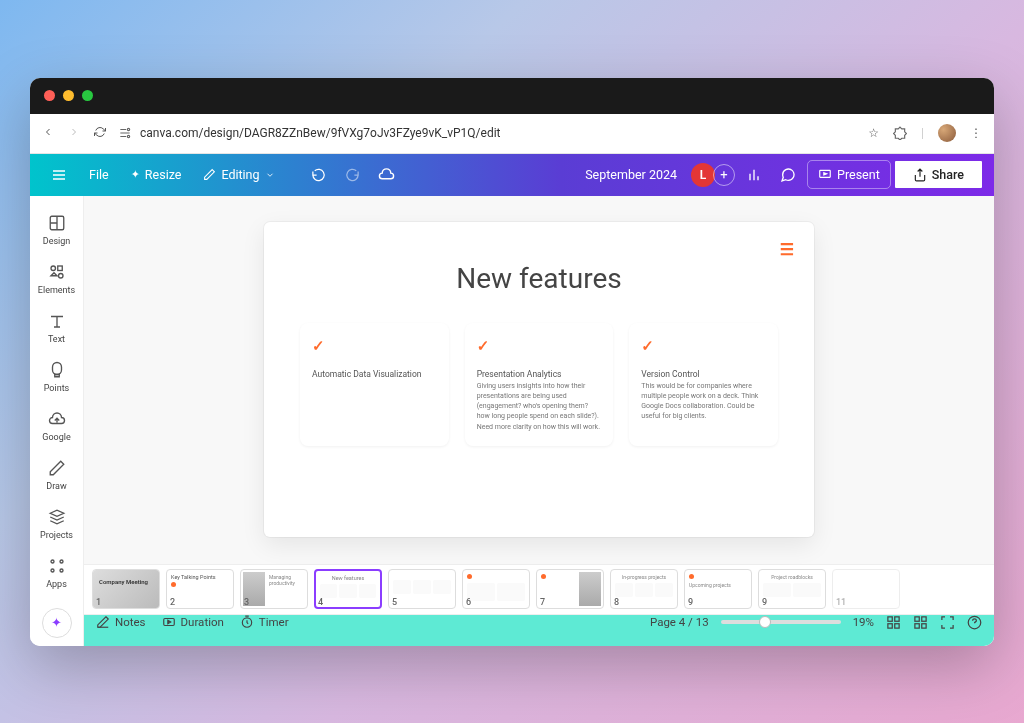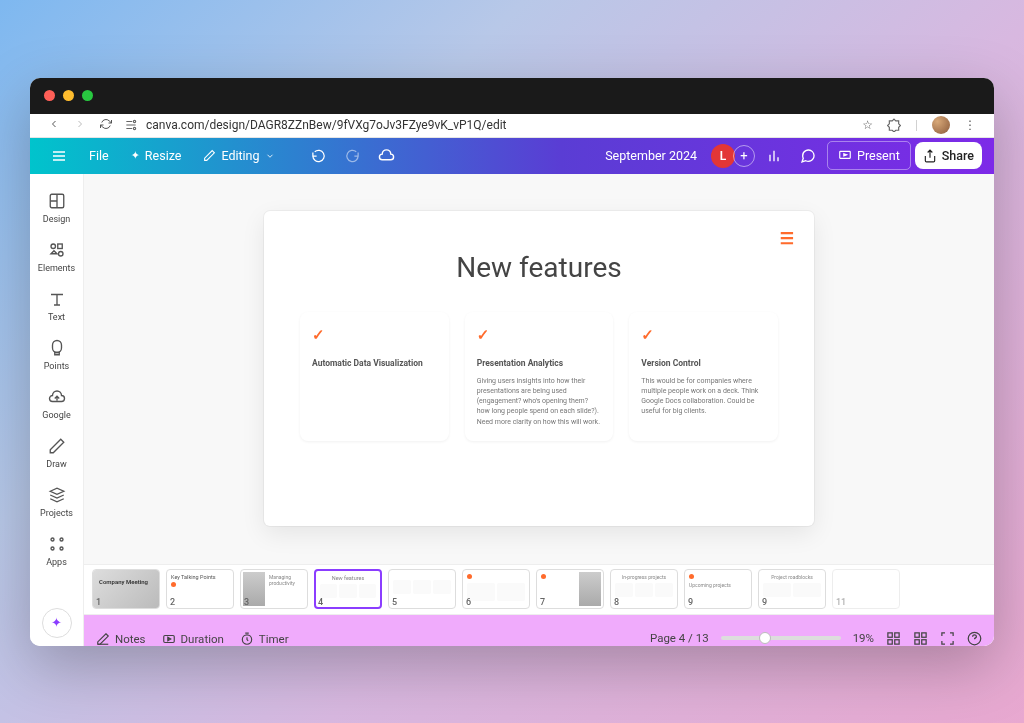--- a/index.html
+++ b/index.html
@@ -18,63 +18,63 @@
 }
 .titlebar {
   height: 36px; background: #1a1a1a;
   display: flex; align-items: center; padding: 0 14px; gap: 8px;
 }
 .dot { width: 11px; height: 11px; border-radius: 50%; }
 .dot.red { background: #ff5f57; }
 .dot.yel { background: #febc2e; }
 .dot.grn { background: #28c840; }
 .urlbar {
-  height: 24px; background: #fff; border-bottom: 1px solid #e5e5e5;
-  display: flex; align-items: center; padding: 0 18px; gap: 12px; font-size: 12px; color: #555;
+  height: 40px; background: #fff; border-bottom: 1px solid #e5e5e5;
+  display: flex; align-items: center; padding: 0 12px; gap: 12px; font-size: 12px; color: #555;
 }
 .urlbar .nav-icons { display: flex; gap: 14px; }
 .arrow { width: 12px; height: 12px; display: inline-block; }
 .url-text { flex: 1; display: flex; align-items: center; gap: 8px; color: #333; }
 .url-right { display: flex; align-items: center; gap: 14px; }
 .avatar-sm { width: 18px; height: 18px; border-radius: 50%; background: radial-gradient(circle at 30% 30%, #d8a878, #8a5a3a); }
 .toolbar {
-  height: 36px;
+  height: 42px;
   background: linear-gradient(90deg, #00c4cc 0%, #5a3dd4 55%, #7d2ae8 100%);
   display: flex; align-items: center; padding: 0 12px; gap: 4px; color: #fff; font-size: 12.5px;
 }
 .tb-btn { display: flex; align-items: center; gap: 5px; padding: 5px 9px; border-radius: 4px; cursor: pointer; }
 .spacer { flex: 1; }
 .avatar-l { width: 24px; height: 24px; border-radius: 50%; background: #e33636; color: #fff; display: flex; align-items: center; justify-content: center; font-size: 12px; font-weight: 600; }
 .icon-btn { width: 30px; height: 30px; display: flex; align-items: center; justify-content: center; border-radius: 4px; cursor: pointer; }
 .present-btn { display: flex; align-items: center; gap: 5px; padding: 6px 10px; border: 1px solid rgba(255,255,255,0.4); border-radius: 5px; cursor: pointer; }
-.share-btn { background: #fff; color: #222; display: flex; align-items: center; gap: 5px; padding: 6px 8px; border-radius: 8px; font-weight: 500; cursor: pointer; }
+.share-btn { background: #fff; color: #222; display: flex; align-items: center; gap: 5px; padding: 6px 18px; border-radius: 1px; font-weight: 500; cursor: pointer; }
 .main { flex: 1; display: flex; overflow: hidden; }
 .sidebar { width: 54px; background: #fff; border-right: 1px solid #eee; display: flex; flex-direction: column; align-items: center; padding-top: 10px; gap: 2px; }
 .sb-item { display: flex; flex-direction: column; align-items: center; gap: 3px; padding: 7px 0; width: 100%; cursor: pointer; font-size: 9px; color: #444; }
 .sb-icon { width: 20px; height: 20px; display: flex; align-items: center; justify-content: center; }
 .sparkle-btn { margin-top: auto; margin-bottom: 8px; width: 30px; height: 30px; border-radius: 50%; border: 1px solid #ddd; display: flex; align-items: center; justify-content: center; cursor: pointer; }
 .canvas { flex: 1; background: #f8f8f8; display: flex; flex-direction: column; overflow: hidden; }
 .canvas-area { flex: 1; display: flex; align-items: center; justify-content: center; }
 .slide { width: 550px; height: 315px; background: #fff; border-radius: 6px; box-shadow: 0 0 0 1px rgba(0,0,0,0.04), 0 8px 24px rgba(0,0,0,0.08); position: relative; padding: 32px 36px; }
 .slide-menu { position: absolute; top: 18px; right: 20px; color: #ff6b2c; font-size: 16px; font-weight: bold; }
 .slide-title { font-size: 28px; color: #444; font-weight: 400; text-align: center; margin-top: 8px; margin-bottom: 28px; }
 .cards { display: flex; gap: 16px; justify-content: center; }
 .card { flex: 1; background: #fff; border-radius: 8px; padding: 14px 12px; box-shadow: 0 1px 3px rgba(0,0,0,0.06); }
 .check { color: #ff6b2c; font-size: 15px; font-weight: bold; margin-bottom: 14px; }
-.card-title { font-size: 8.5px; color: #555; font-weight: 700; margin-bottom: 8px; }
+.card-title { font-size: 8.5px; color: #555; font-weight: 400; margin-bottom: 2px; }
 .card-body { font-size: 7px; color: #777; line-height: 1.45; }
 .thumbs { height: 50px; background: #fff; border-top: 1px solid #eee; display: flex; align-items: center; padding: 0 8px; gap: 6px; overflow: hidden; }
 .thumb { position: relative; height: 40px; cursor: pointer; }
 .thumb-box { width: 68px; height: 40px; background: #fff; border: 1px solid #ddd; border-radius: 4px; padding: 4px; font-size: 5px; color: #888; overflow: hidden; position: relative; }
 .thumb.active .thumb-box { border: 2px solid #8b3dff; }
 .thumb-num { position: absolute; bottom: 2px; left: 4px; font-size: 9px; color: #666; font-weight: 500; }
 .thumb-title { font-size: 5.5px; color: #555; margin-bottom: 2px; }
 .thumb-img { position: absolute; inset: 0; background: linear-gradient(135deg, #ddd, #bbb); }
 .orange-dot { width: 5px; height: 5px; background: #ff6b2c; border-radius: 50%; display: inline-block; }
-.bottom-bar { height: 32px; background: #f0abfc; border-top: 1px solid #eee; display: flex; align-items: flex-end; padding: 0 12px; gap: 16px; font-size: 11.5px; color: #444; }
+.bottom-bar { height: 32px; background: #5eead4; border-top: 1px solid #eee; display: flex; align-items: flex-start; padding: 0 12px; gap: 16px; font-size: 11.5px; color: #444; }
 .bb-btn { display: flex; align-items: center; gap: 5px; cursor: pointer; }
 .bb-right { margin-left: auto; display: flex; align-items: center; gap: 12px; }
 .zoom-slider { width: 120px; height: 4px; background: #ddd; border-radius: 2px; position: relative; }
 .zoom-handle { position: absolute; left: 32%; top: -4px; width: 12px; height: 12px; background: #fff; border: 1px solid #bbb; border-radius: 50%; }
 svg { display: block; }
 .plus-circ { width: 22px; height: 22px; border: 1px solid rgba(255,255,255,0.5); border-radius: 50%; display: flex; align-items: center; justify-content: center; font-size: 13px; margin-left: -6px; cursor: pointer; }
 </style>
 </head>
 <body>
 

